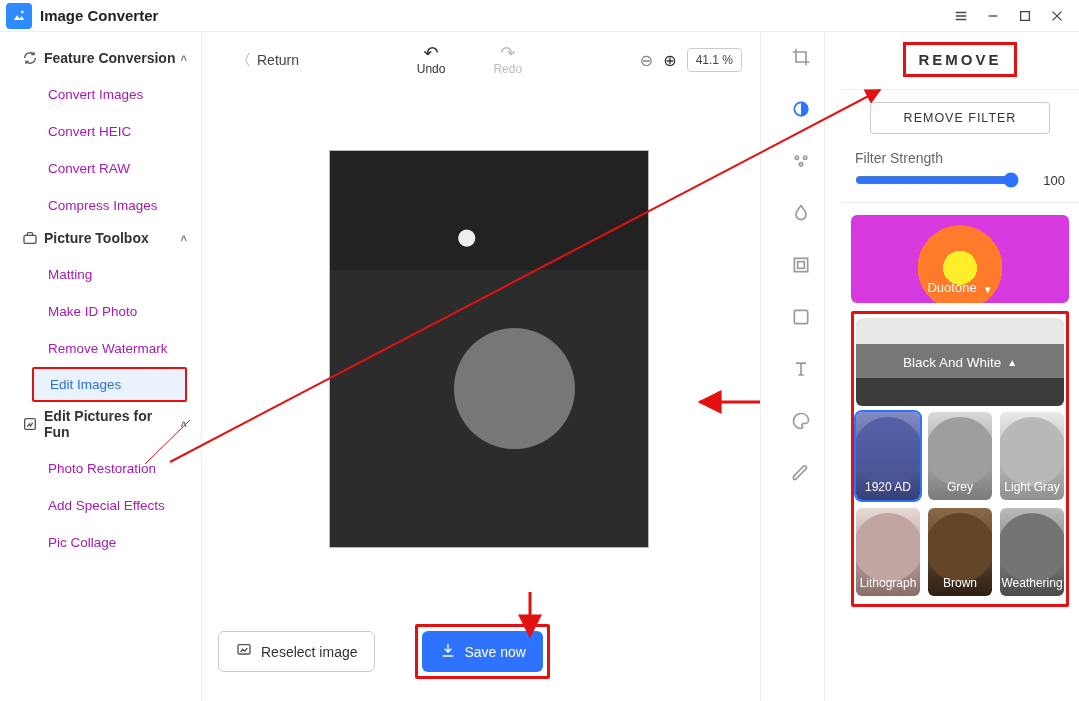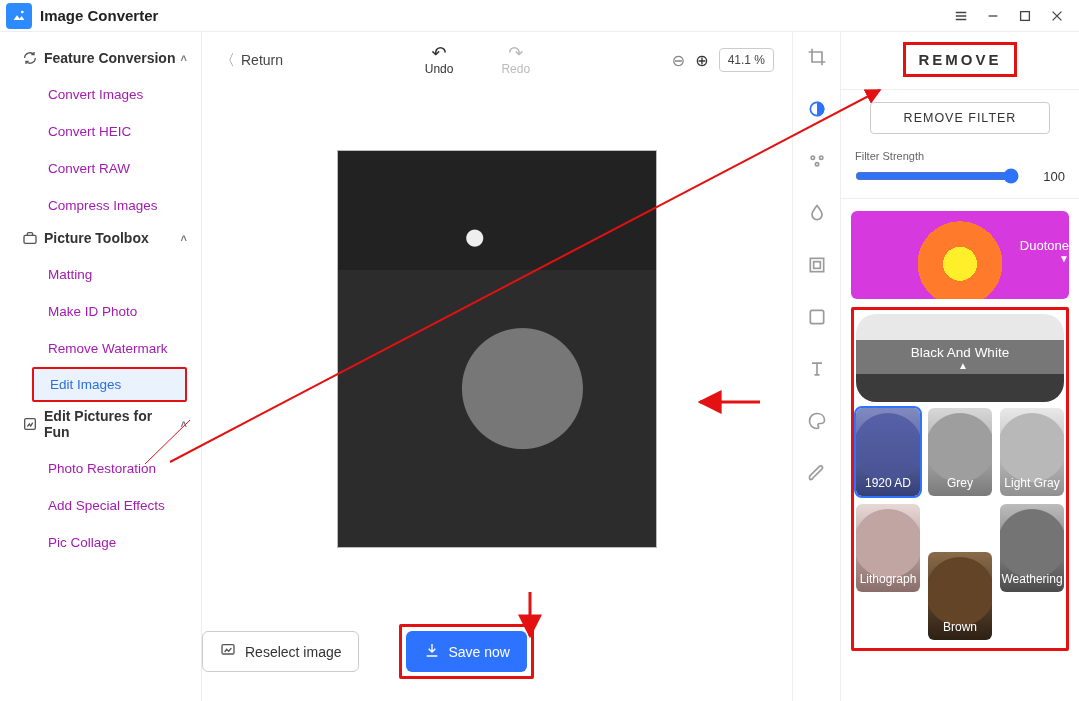--- a/index.html
+++ b/index.html
@@ -6,21 +6,21 @@
   body { width:1079px; height:701px; overflow:hidden; background:#fff; position:relative; }
 
   
   .titlebar { height:32px; display:flex; align-items:center; padding:0 6px; border-bottom:1px solid #eee; }
   .logo { width:26px; height:26px; background:#2d8bff; border-radius:4px; margin-right:8px; position:relative; display:flex; align-items:center; justify-content:center; }
   .titlebar .app-title { font-size:15px; font-weight:600; color:#222; }
   .titlebar-spacer { flex:1; }
   .win-btn { width:32px; height:28px; display:flex; align-items:center; justify-content:center; color:#444; }
   .win-btn svg { width:14px; height:14px; }
 
-  .main { display:flex; height:calc(701px - 32px); }
+  .main { display:flex; height:calc(701px - 32px);gap:16px; }
 
   
   .sidebar { width:202px; border-right:1px solid #eee; padding:12px 0 0 0; overflow:hidden; }
   .sidebar .section-head { display:flex; align-items:center; padding:6px 14px 10px 22px; font-size:14px; font-weight:600; color:#333; }
   .sidebar .section-head .chev { margin-left:auto; font-size:11px; color:#777; }
   .sec-icon { width:16px; height:16px; margin-right:6px; display:inline-flex; align-items:center; justify-content:center; }
   .sidebar-item { padding:11px 14px 11px 48px; font-size:13.5px; color:#a21caf; cursor:pointer; }
   .sidebar-item.active-wrap { background:#eaf2fd; color:#2b6fd8; margin:0 14px 0 32px; padding:8px 14px 8px 16px; border:2px solid #e31111; border-radius:2px; }
 
   
@@ -53,40 +53,40 @@
   
   .toolstrip { width:48px; border-right:1px solid #eee; display:flex; flex-direction:column; align-items:center; padding-top:14px; gap:30px;}
   .ts-ic { width:22px; height:22px; color:#9a9a9a; display:flex; align-items:center; justify-content:center; }
 
   
   .filter-panel { width:238px; overflow-y:auto; padding:0 10px 8px 10px; position:relative; }
   .filter-head-wrap { padding:10px 0 8px 0; text-align:center; }
   .filter-head { border:3px solid #e31111; padding:6px 12px; display:inline-block; font-size:15px; letter-spacing:3px; font-weight:600; color:#333; }
   .filter-panel .hr { height:1px; background:#eee; margin:4px -10px 12px -10px; }
   .remove-filter-btn { width:180px; margin:0 auto 16px auto; border:1px solid #ccc; border-radius:4px; padding:8px 0; font-size:12.5px; letter-spacing:1px; color:#333; text-align:center; background:#fff; cursor:pointer; }
-  .strength-lbl { font-size:11px; color:#666; padding:0 0 6px 4px; }
+  .strength-lbl { font-size:14px; color:#666; padding:0 0 6px 4px; }
   .slider-row { display:flex; align-items:flex-end; gap:14px; padding:0 4px 10px 4px; }
   .slider-row input[type=range]{ flex:1; accent-color:#2e73ff; }
   .slider-row .val { font-size:13px; color:#333; width:32px; text-align:right; }
 
-  .category-tile { height:88px; border-radius:6px; margin:6px 0; position:relative; overflow:hidden; color:#fff; display:flex; align-items:flex-end; justify-content:center; font-size:13px; padding-bottom:8px; cursor:pointer;flex-direction:column; }
+  .category-tile { height:88px; border-radius:6px; margin:6px 0; position:relative; overflow:hidden; color:#fff; display:flex; align-items:flex-end; justify-content:center; font-size:13px; padding-bottom:8px; cursor:pointer; }
   .category-tile .chev-sm { margin-left:6px; font-size:10px; }
   .duo { background: radial-gradient(circle at 50% 60%, #ffef2a 0 14%, #ff7a2a 14% 35%, #d63adf 35% 100%); }
   .bw-cat { background: linear-gradient(180deg,#e8e8e8 0 30%, #777 30% 68%, #3b3b3b 68% 100%); justify-content:center; align-items:center; padding:0;}
   .bw-cat span { font-size:13.5px; font-weight:500; }
 
   .preset-grid-wrap { border:3px solid #e31111; padding:4px 2px 8px 2px; border-radius:2px; margin-top:8px; }
   .preset-grid { display:grid; grid-template-columns:1fr 1fr 1fr; gap:8px; margin-top:6px; }
   .preset { height:88px; border-radius:6px; position:relative; overflow:hidden; display:flex; align-items:flex-end; justify-content:center; font-size:12px; color:#fff; padding-bottom:6px; cursor:pointer; background:#888; }
   .preset.sel { outline:2px solid #2e73ff; }
   .p1 { background: linear-gradient(0deg,rgba(0,0,50,.35),rgba(40,40,120,.3)), radial-gradient(circle at 50% 45%,#6b7bbf 0 34px,transparent 35px), linear-gradient(#a9b5e1,#51619e);}
   .p2 { background: radial-gradient(circle at 50% 45%,#9e9e9e 0 34px,transparent 35px), linear-gradient(#d8d8d8,#7a7a7a);}
   .p3 { background: radial-gradient(circle at 50% 45%,#b8b8b8 0 34px,transparent 35px), linear-gradient(#e9e9e9,#909090);}
   .p4 { background: radial-gradient(circle at 50% 45%,#c1a5a2 0 34px,transparent 35px), linear-gradient(#e7d9d7,#8a6d6a);}
-  .p5 { background: radial-gradient(circle at 50% 45%,#634427 0 34px,transparent 35px), linear-gradient(#8a6a49,#2e2014); margin-top: 48px;}
+  .p5 { background: radial-gradient(circle at 50% 45%,#634427 0 34px,transparent 35px), linear-gradient(#8a6a49,#2e2014);}
   .p6 { background: radial-gradient(circle at 50% 45%,#747474 0 34px,transparent 35px), linear-gradient(#bcbcbc,#4a4a4a);}
 
   
   .overlay-svg { position:absolute; left:0; top:32px; width:1079px; height:669px; pointer-events:none; }
 
   
   .i-sz { width:16px; height:16px; }
 </style>
 </head>
 <body>
@@ -278,21 +278,21 @@
       <span class="val">100</span>
     </div>
     <div class="hr"></div>
 
     <div class="category-tile duo">
       <span>Duotone</span>
       <span class="chev-sm">▼</span>
     </div>
 
     <div class="preset-grid-wrap">
-      <div class="category-tile bw-cat" style="margin:0 0 4px 0;border-radius:20px;">
+      <div class="category-tile bw-cat" style="margin:0 0 4px 0;">
         <span>Black And White</span>
         <span class="chev-sm">▲</span>
       </div>
       <div class="preset-grid">
         <div class="preset p1 sel">
             <span>1920 AD</span>
           </div>
         <div class="preset p2">
             <span>Grey</span>
           </div>

